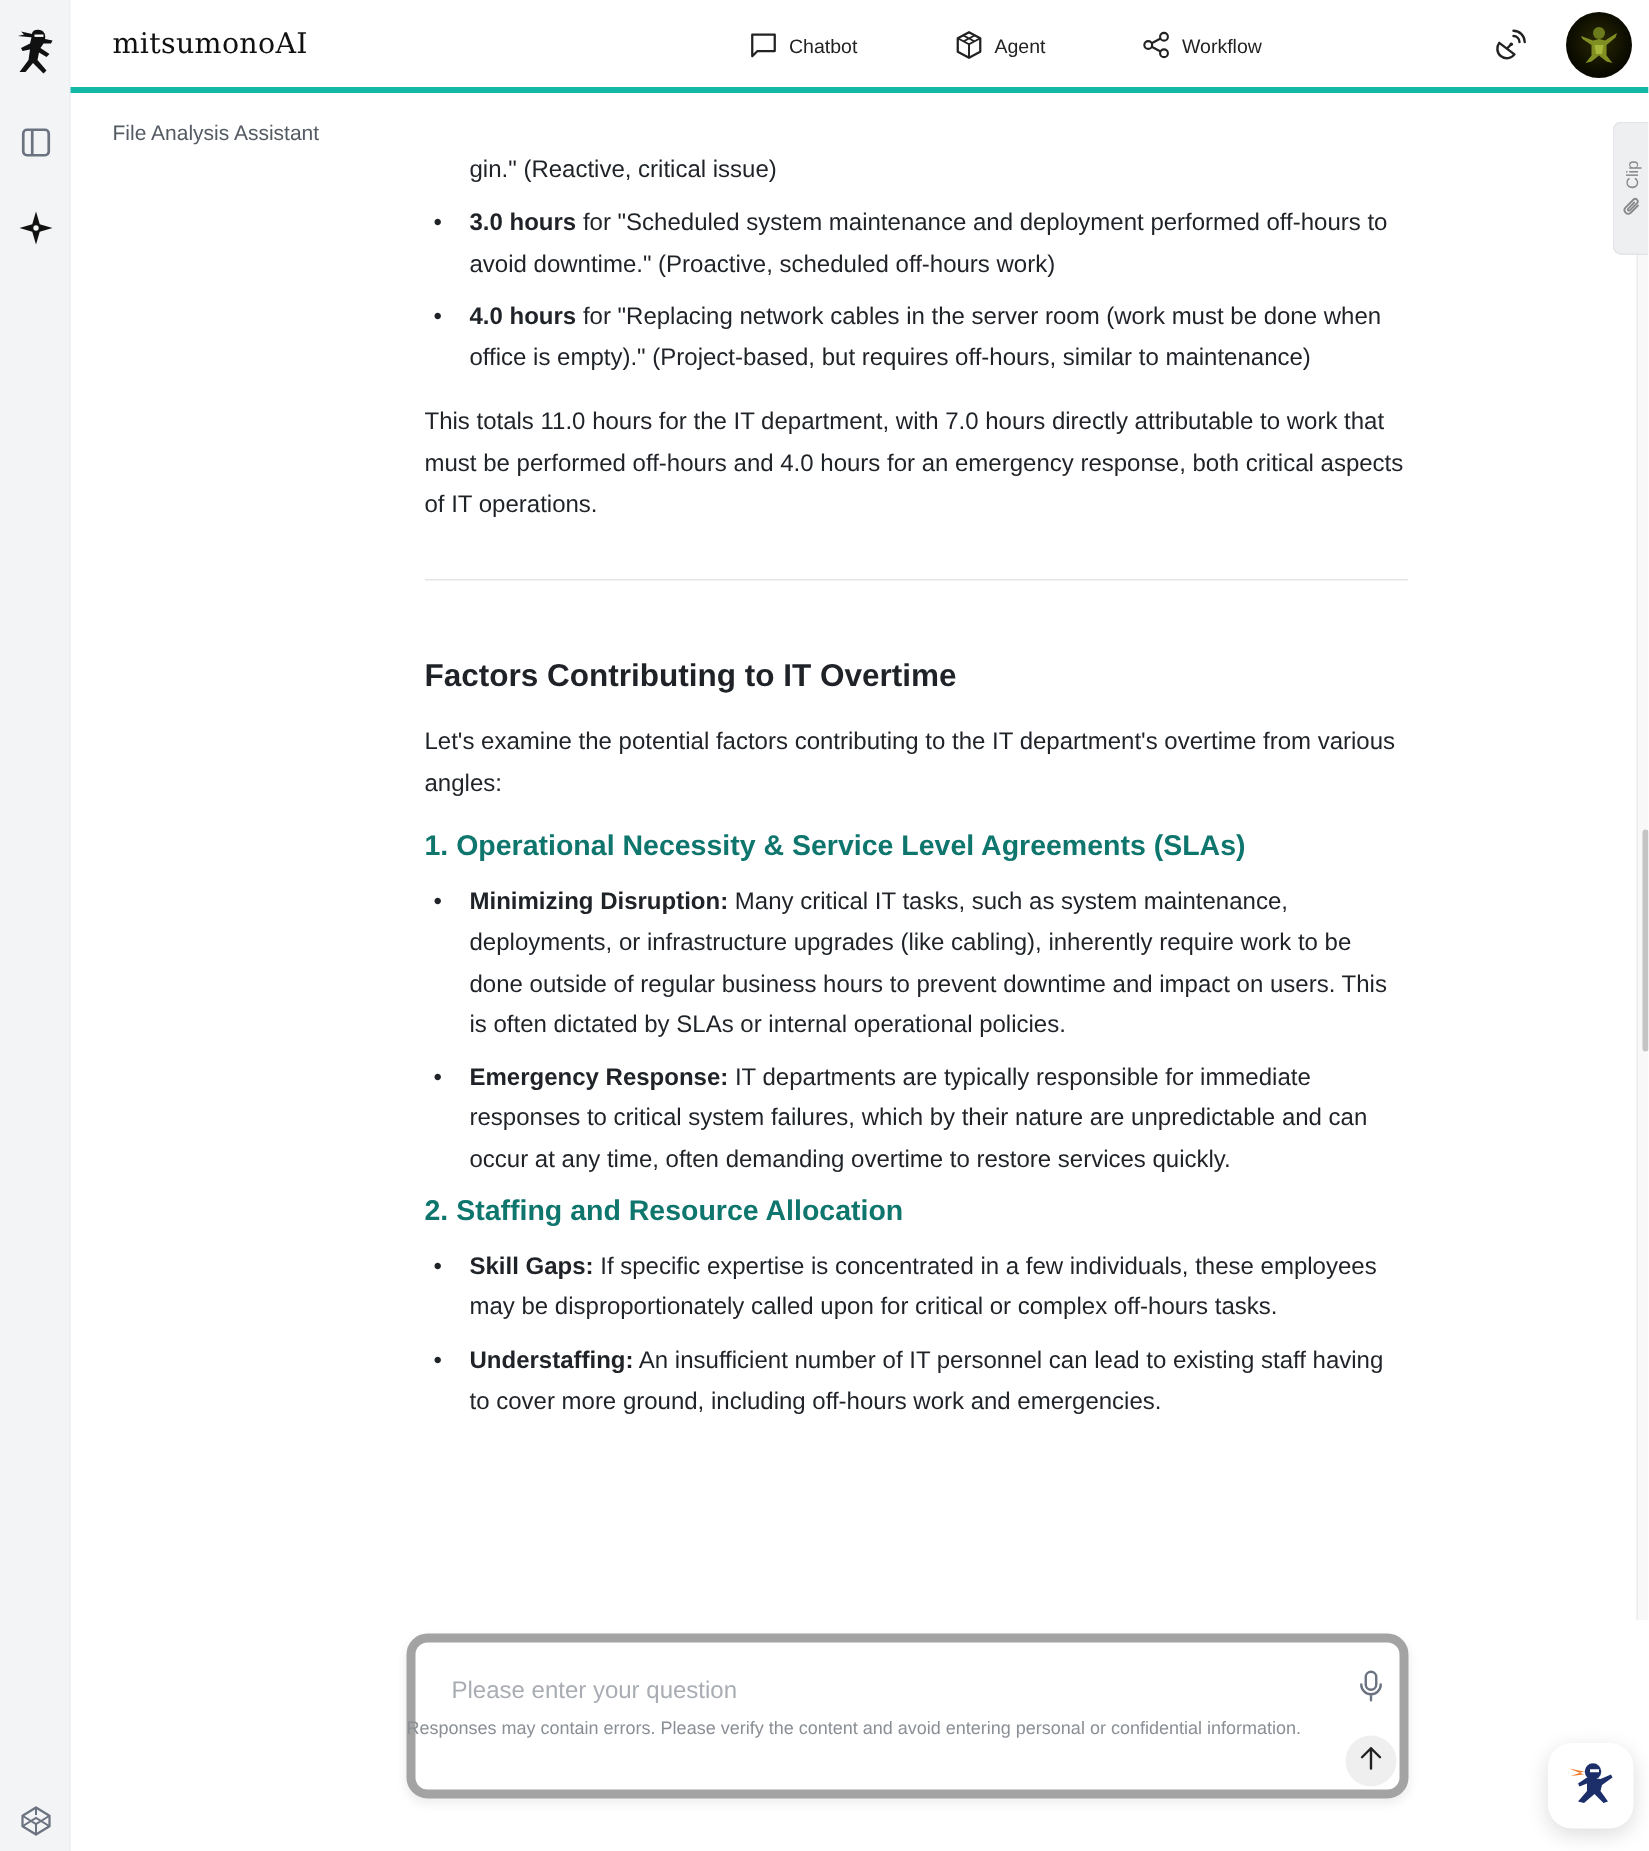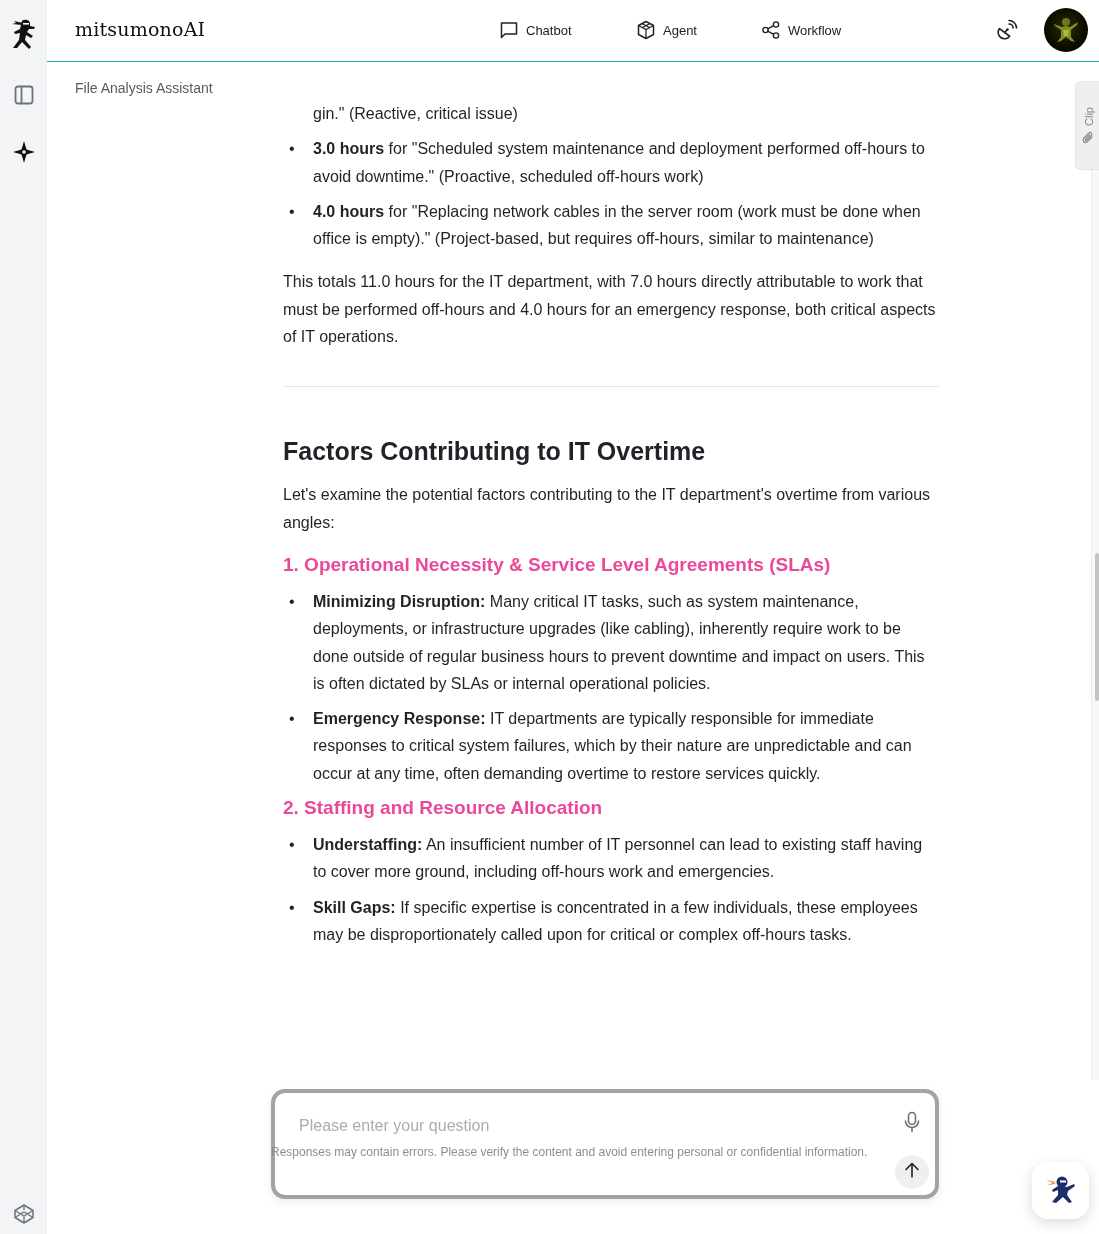--- a/index.html
+++ b/index.html
@@ -2,45 +2,45 @@
 <html><head>
 <meta charset="utf-8">
 <style>
   * { box-sizing: border-box; margin: 0; padding: 0; }
   html, body { width: 1099px; height: 1234px; overflow: hidden; background: #ffffff; }
   body { font-family: "Liberation Sans", "DejaVu Sans", sans-serif; color: #1f2328; position: relative; }
 
   .leftbar { position: absolute; left: 0; top: 0; width: 47px; height: 1234px; background: #f3f4f6; border-right: 1px solid #eceef1; }
   .lb-icon { position: absolute; left: 0; width: 47px; display: flex; align-items: center; justify-content: center; }
 
-  .header { position: absolute; left: 47px; top: 0; right: 0; height: 62px; border-bottom: 1px solid #14b8a6; background: #fff; }
+  .header { position: absolute; left: 47px; top: 0; right: 0; height: 62px; border-bottom: 4px solid #14b8a6; background: #fff; }
   .brand { position: absolute; left: 28px; top: 18px; font-family: "DejaVu Serif", "Liberation Serif", serif; font-size: 19px; color: #111; letter-spacing: 0.2px; }
   .nav { position: absolute; top: 0; height: 60px; display: flex; align-items: center; gap: 7px; font-size: 13px; color: #222; cursor: pointer; }
   .nav svg { display: block; }
   .hdr-right { position: absolute; top: 0; height: 60px; display: flex; align-items: center; }
   .avatar { width: 44px; height: 44px; border-radius: 50%; background: radial-gradient(circle at 50% 45%, #2a2a05 0%, #0a0a00 65%); overflow: hidden; position: relative; }
 
   .subtitle { position: absolute; left: 75px; top: 80px; font-size: 14px; color: #555b63; }
 
   .content { position: absolute; left: 283px; top: 96px; width: 656px; height: 992px; overflow: hidden; font-size: 16px; line-height: 27.3px; color: #1f2328; }
   .content p { margin: 0; }
   .content ul { list-style: none; margin: 0; padding: 0; }
   .content li { position: relative; padding-left: 30px; margin-bottom: 8px; }
   .content li::before { content: "•"; position: absolute; left: 6px; top: 0; font-size: 16px; color: #1f2328; }
   .content b { font-weight: 700; }
   .content hr { border: none; border-top: 1px solid #e3e5e8; margin: 0; }
-  .content h2 { font-size: 25px; font-weight: 700; line-height: 28px; color: #1f2328; }
-  .content h3 { font-size: 19px; font-weight: 700; line-height: 26px; color: #ec4899; }
+  .content h2 { font-size: 21px; font-weight: 700; line-height: 28px; color: #1f2328; }
+  .content h3 { font-size: 19px; font-weight: 700; line-height: 26px; color: #0f766e; }
 
   .clip-tab { position: absolute; left: 1075px; top: 81px; width: 24px; height: 89px; background: #eeeff1; border-radius: 6px 0 0 6px; border: 1px solid #e3e4e7; border-right: none; }
   .clip-label { position: absolute; left: 4px; top: 22px; font-size: 11px; color: #888; transform: rotate(-90deg); transform-origin: left top; white-space: nowrap; }
   .scroll-track { position: absolute; left: 1091px; top: 170px; width: 8px; height: 910px; background: #f8f8f8; border-left: 1px solid #ececec; }
   .scroll-thumb { position: absolute; left: 1095px; top: 553px; width: 4px; height: 148px; background: #c4c4c4; border-radius: 2px; }
 
-  .composer { position: absolute; left: 271px; top: 1089px; width: 668px; height: 110px; border: 4px solid #a3a3a3; border-radius: 14px; background: #fff; box-shadow: 0 3px 8px rgba(0,0,0,0.08); }
+  .composer { position: absolute; left: 271px; top: 1089px; width: 668px; height: 110px; border: 6px solid #a3a3a3; border-radius: 14px; background: #fff; box-shadow: 0 3px 8px rgba(0,0,0,0.08); }
   .composer input { position: absolute; left: 24px; top: 20px; width: 560px; height: 26px; border: none; outline: none; font-family: "Liberation Sans", sans-serif; font-size: 16px; color: #222; background: transparent; }
   .composer input::placeholder { color: #a9adb3; }
   .mic-btn { position: absolute; left: 626px; top: 18px; width: 22px; height: 26px; display: flex; align-items: center; justify-content: center; cursor: pointer; }
   .send-btn { position: absolute; left: 620px; top: 62px; width: 34px; height: 34px; border-radius: 50%; background: #efefef; display: flex; align-items: center; justify-content: center; cursor: pointer; }
   .disclaimer { position: absolute; left: 271px; top: 1145px; width: 668px; text-align: left; font-size: 12px; color: #8a8f96; }
 
   .fab { position: absolute; left: 1032px; top: 1162px; width: 57px; height: 57px; border-radius: 16px; background: #fff; box-shadow: 0 4px 14px rgba(0,0,0,0.14); display: flex; align-items: center; justify-content: center; cursor: pointer; }
 </style>
 </head>
 <body>
@@ -147,22 +147,22 @@
   <hr style="margin-top:36px;">
   <h2 style="margin-top:50px;">Factors Contributing to IT Overtime</h2>
   <p style="margin-top:16px;">Let's examine the potential factors contributing to the IT department's overtime from various angles:</p>
   <h3 style="margin-top:16px;">1. Operational Necessity &amp; Service Level Agreements (SLAs)</h3>
   <ul style="margin-top:10px;">
     <li><b>Minimizing Disruption:</b><span> Many critical IT tasks, such as system maintenance, deployments, or infrastructure upgrades (like cabling), inherently require work to be done outside of regular business hours to prevent downtime and impact on users. This is often dictated by SLAs or internal operational policies.</span></li>
     <li><b>Emergency Response:</b><span> IT departments are typically responsible for immediate responses to critical system failures, which by their nature are unpredictable and can occur at any time, often demanding overtime to restore services quickly.</span></li>
   </ul>
   <h3 style="margin-top:8px;">2. Staffing and Resource Allocation</h3>
   <ul style="margin-top:10px;">
+    <li><b>Skill Gaps:</b><span> If specific expertise is concentrated in a few individuals, these employees may be disproportionately called upon for critical or complex off-hours tasks.</span></li>
     <li><b>Understaffing:</b><span> An insufficient number of IT personnel can lead to existing staff having to cover more ground, including off-hours work and emergencies.</span></li>
-    <li><b>Skill Gaps:</b><span> If specific expertise is concentrated in a few individuals, these employees may be disproportionately called upon for critical or complex off-hours tasks.</span></li>
   </ul>
 </div>
 
 <div class="composer">
   <input type="text" placeholder="Please enter your question" style="">
   <div class="mic-btn">
     <span>
       <svg width="18" height="22" viewBox="0 0 18 22">
           <rect x="5.5" y="1.5" width="7" height="12" rx="3.5" fill="none" stroke="#6b7280" stroke-width="1.6"></rect>
           <path d="M2.5 10 A6.5 6.5 0 0 0 15.5 10 M9 16.5 L9 20.5" fill="none" stroke="#6b7280" stroke-width="1.6" stroke-linecap="round"></path>

